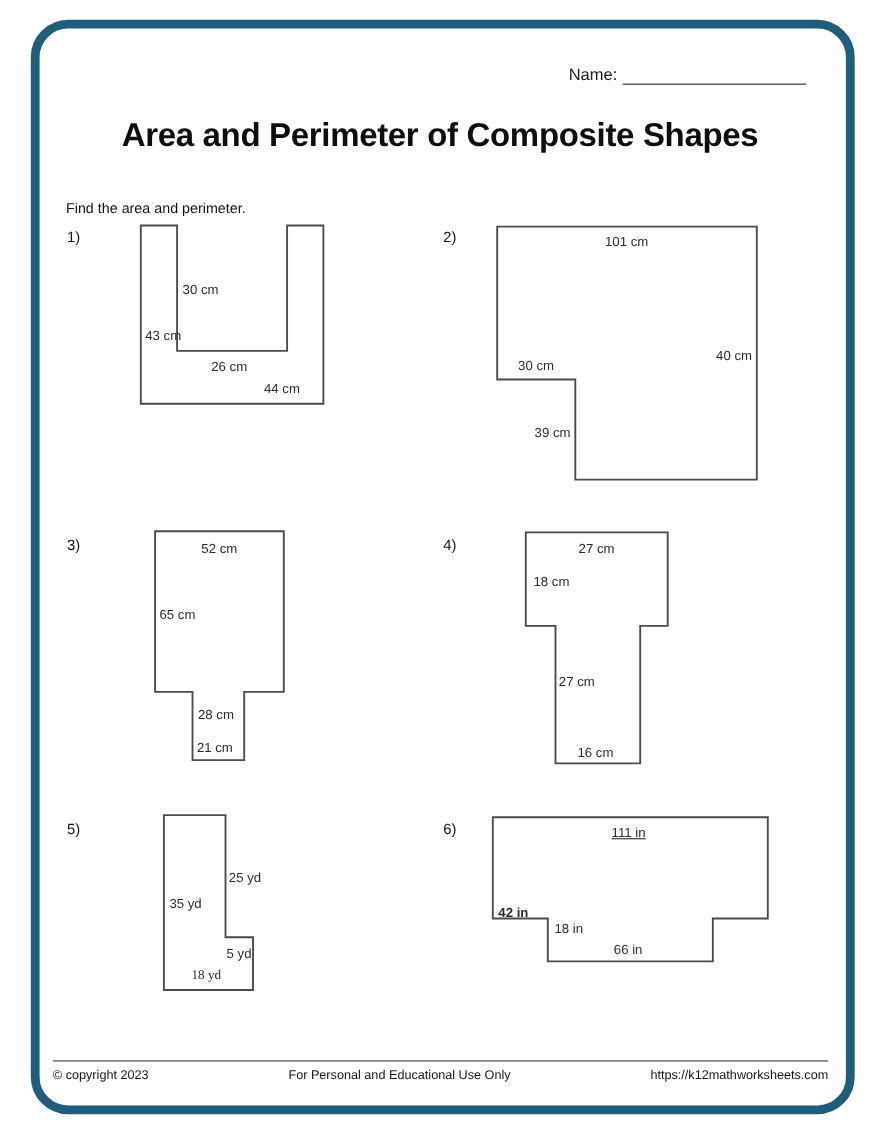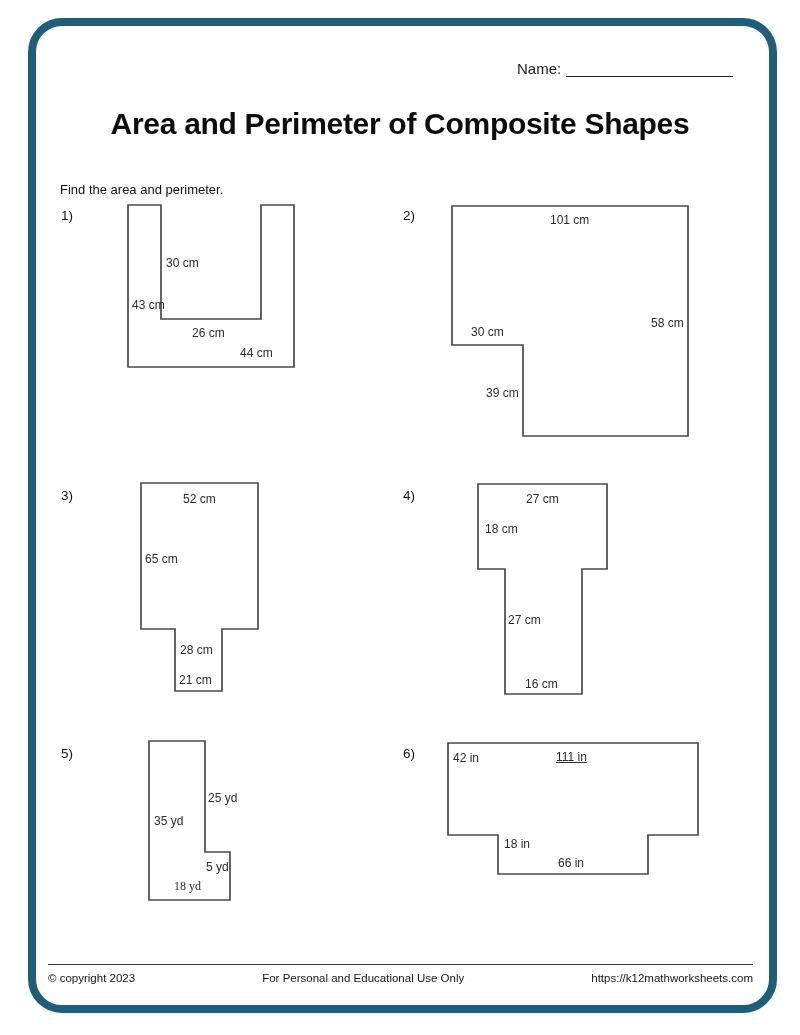--- a/index.html
+++ b/index.html
@@ -116,41 +116,41 @@
   </svg>
 
 <div id="labels-layer">
     <div class="problem-number" style="left: 61px; top: 209px;">1)</div>
     <div class="dim-label" style="left: 166px; top: 257px;">30 cm</div>
     <div class="dim-label" style="left: 132px; top: 299px;">43 cm</div>
     <div class="dim-label" style="left: 192px; top: 327px;">26 cm</div>
     <div class="dim-label" style="left: 240px; top: 347px;">44 cm</div>
     <div class="problem-number" style="left: 403px; top: 209px;">2)</div>
     <div class="dim-label" style="left: 550px; top: 214px;">101 cm</div>
-    <div class="dim-label" style="left: 651px; top: 317px;">58 cm</div>
+    <div class="dim-label" style="left: 651px; top: 317px;">40 cm</div>
     <div class="dim-label" style="left: 471px; top: 326px;">30 cm</div>
     <div class="dim-label" style="left: 486px; top: 387px;">39 cm</div>
     <div class="problem-number" style="left: 61px; top: 489px;">3)</div>
     <div class="dim-label" style="left: 183px; top: 493px;">52 cm</div>
     <div class="dim-label" style="left: 145px; top: 553px;">65 cm</div>
     <div class="dim-label" style="left: 180px; top: 644px;">28 cm</div>
     <div class="dim-label" style="left: 179px; top: 674px;">21 cm</div>
     <div class="problem-number" style="left: 403px; top: 489px;">4)</div>
     <div class="dim-label" style="left: 526px; top: 493px;">27 cm</div>
     <div class="dim-label" style="left: 485px; top: 523px;">18 cm</div>
     <div class="dim-label" style="left: 508px; top: 614px;">27 cm</div>
     <div class="dim-label" style="left: 525px; top: 678px;">16 cm</div>
     <div class="problem-number" style="left: 61px; top: 747px;">5)</div>
     <div class="dim-label" style="left: 208px; top: 792px; text-align: center;">25 yd</div>
     <div class="dim-label" style="left: 154px; top: 815px;">35 yd</div>
     <div class="dim-label" style="left: 206px; top: 861px;">5 yd</div>
     <div class="dim-label" style="left: 174px; top: 880px; font-family: Liberation Serif, serif;">18 yd</div>
     <div class="problem-number" style="left: 403px; top: 747px;">6)</div>
     <div class="dim-label" style="left: 556px; top: 751px; text-decoration: underline;">111 in</div>
-    <div class="dim-label" style="left: 453px; top: 752px;">42 in</div>
+    <div class="dim-label" style="left: 453px; top: 824px; font-weight: bold;">42 in</div>
     <div class="dim-label" style="left: 504px; top: 838px;">18 in</div>
     <div class="dim-label" style="left: 558px; top: 857px;">66 in</div>
   </div>
 
 <div class="footer-line"></div>
 <div class="footer-row">
   <span>© copyright 2023</span>
   <span>For Personal and Educational Use Only</span>
   <span>https://k12mathworksheets.com</span>
 </div>

